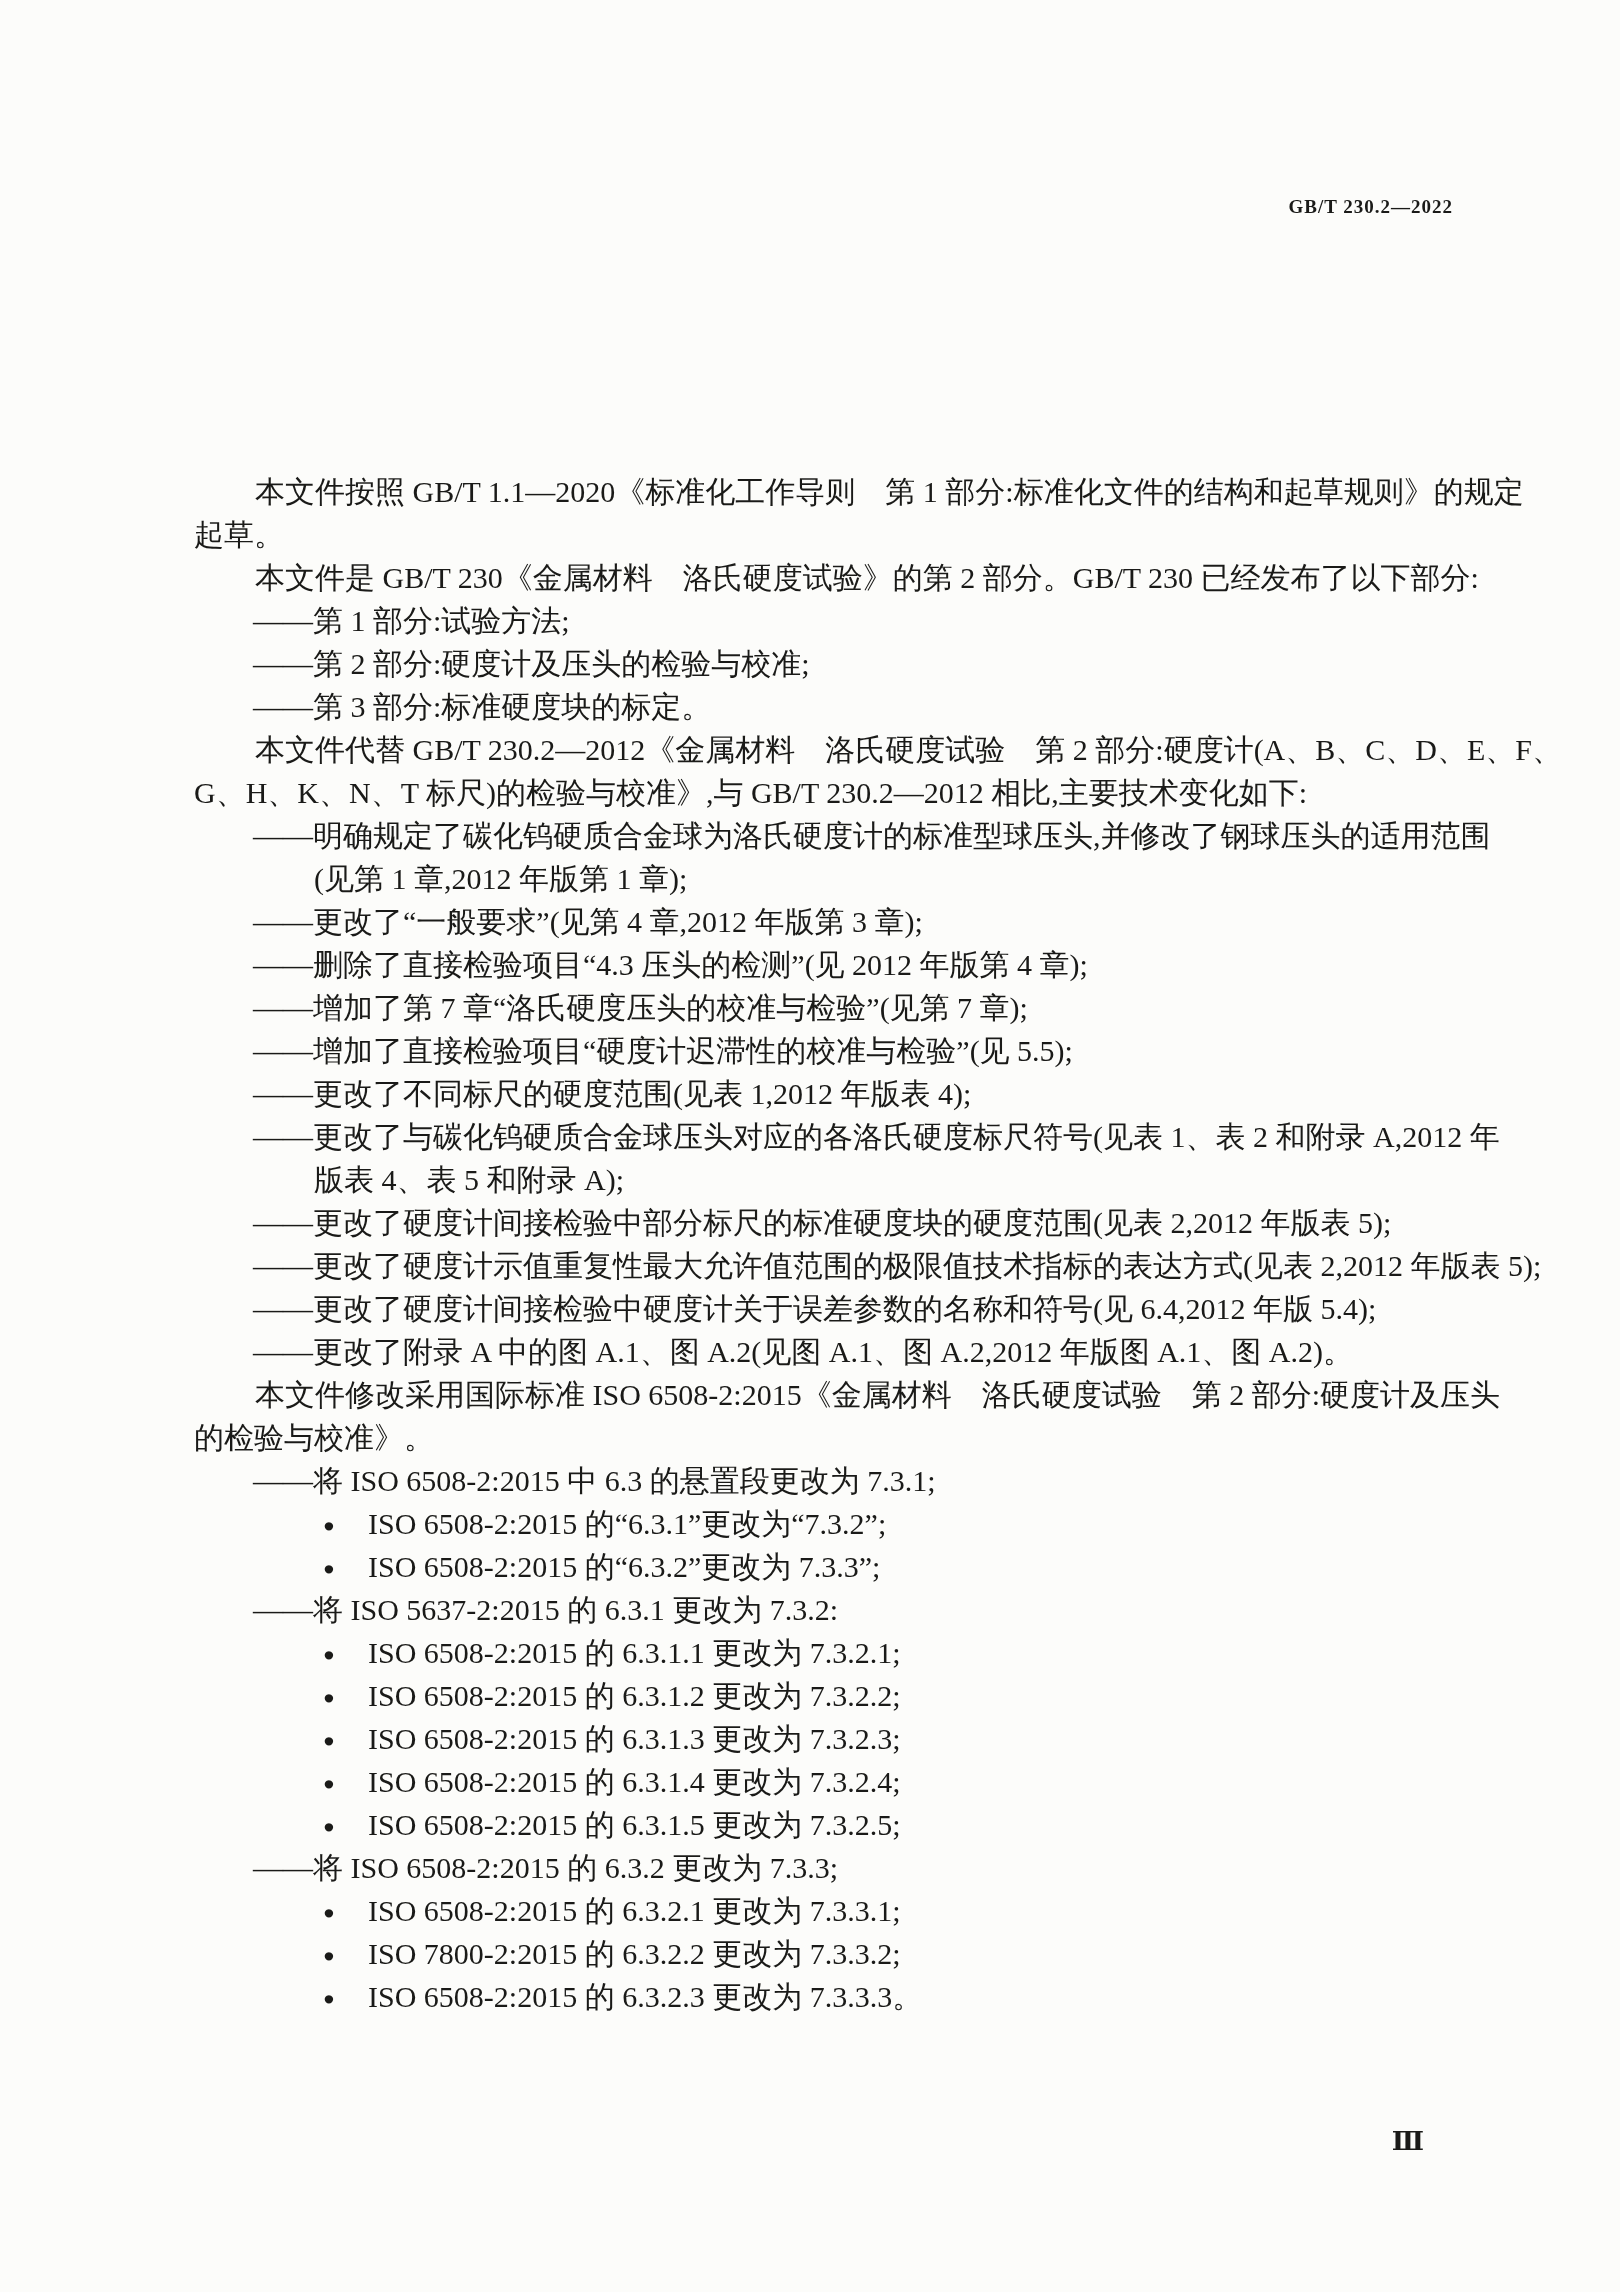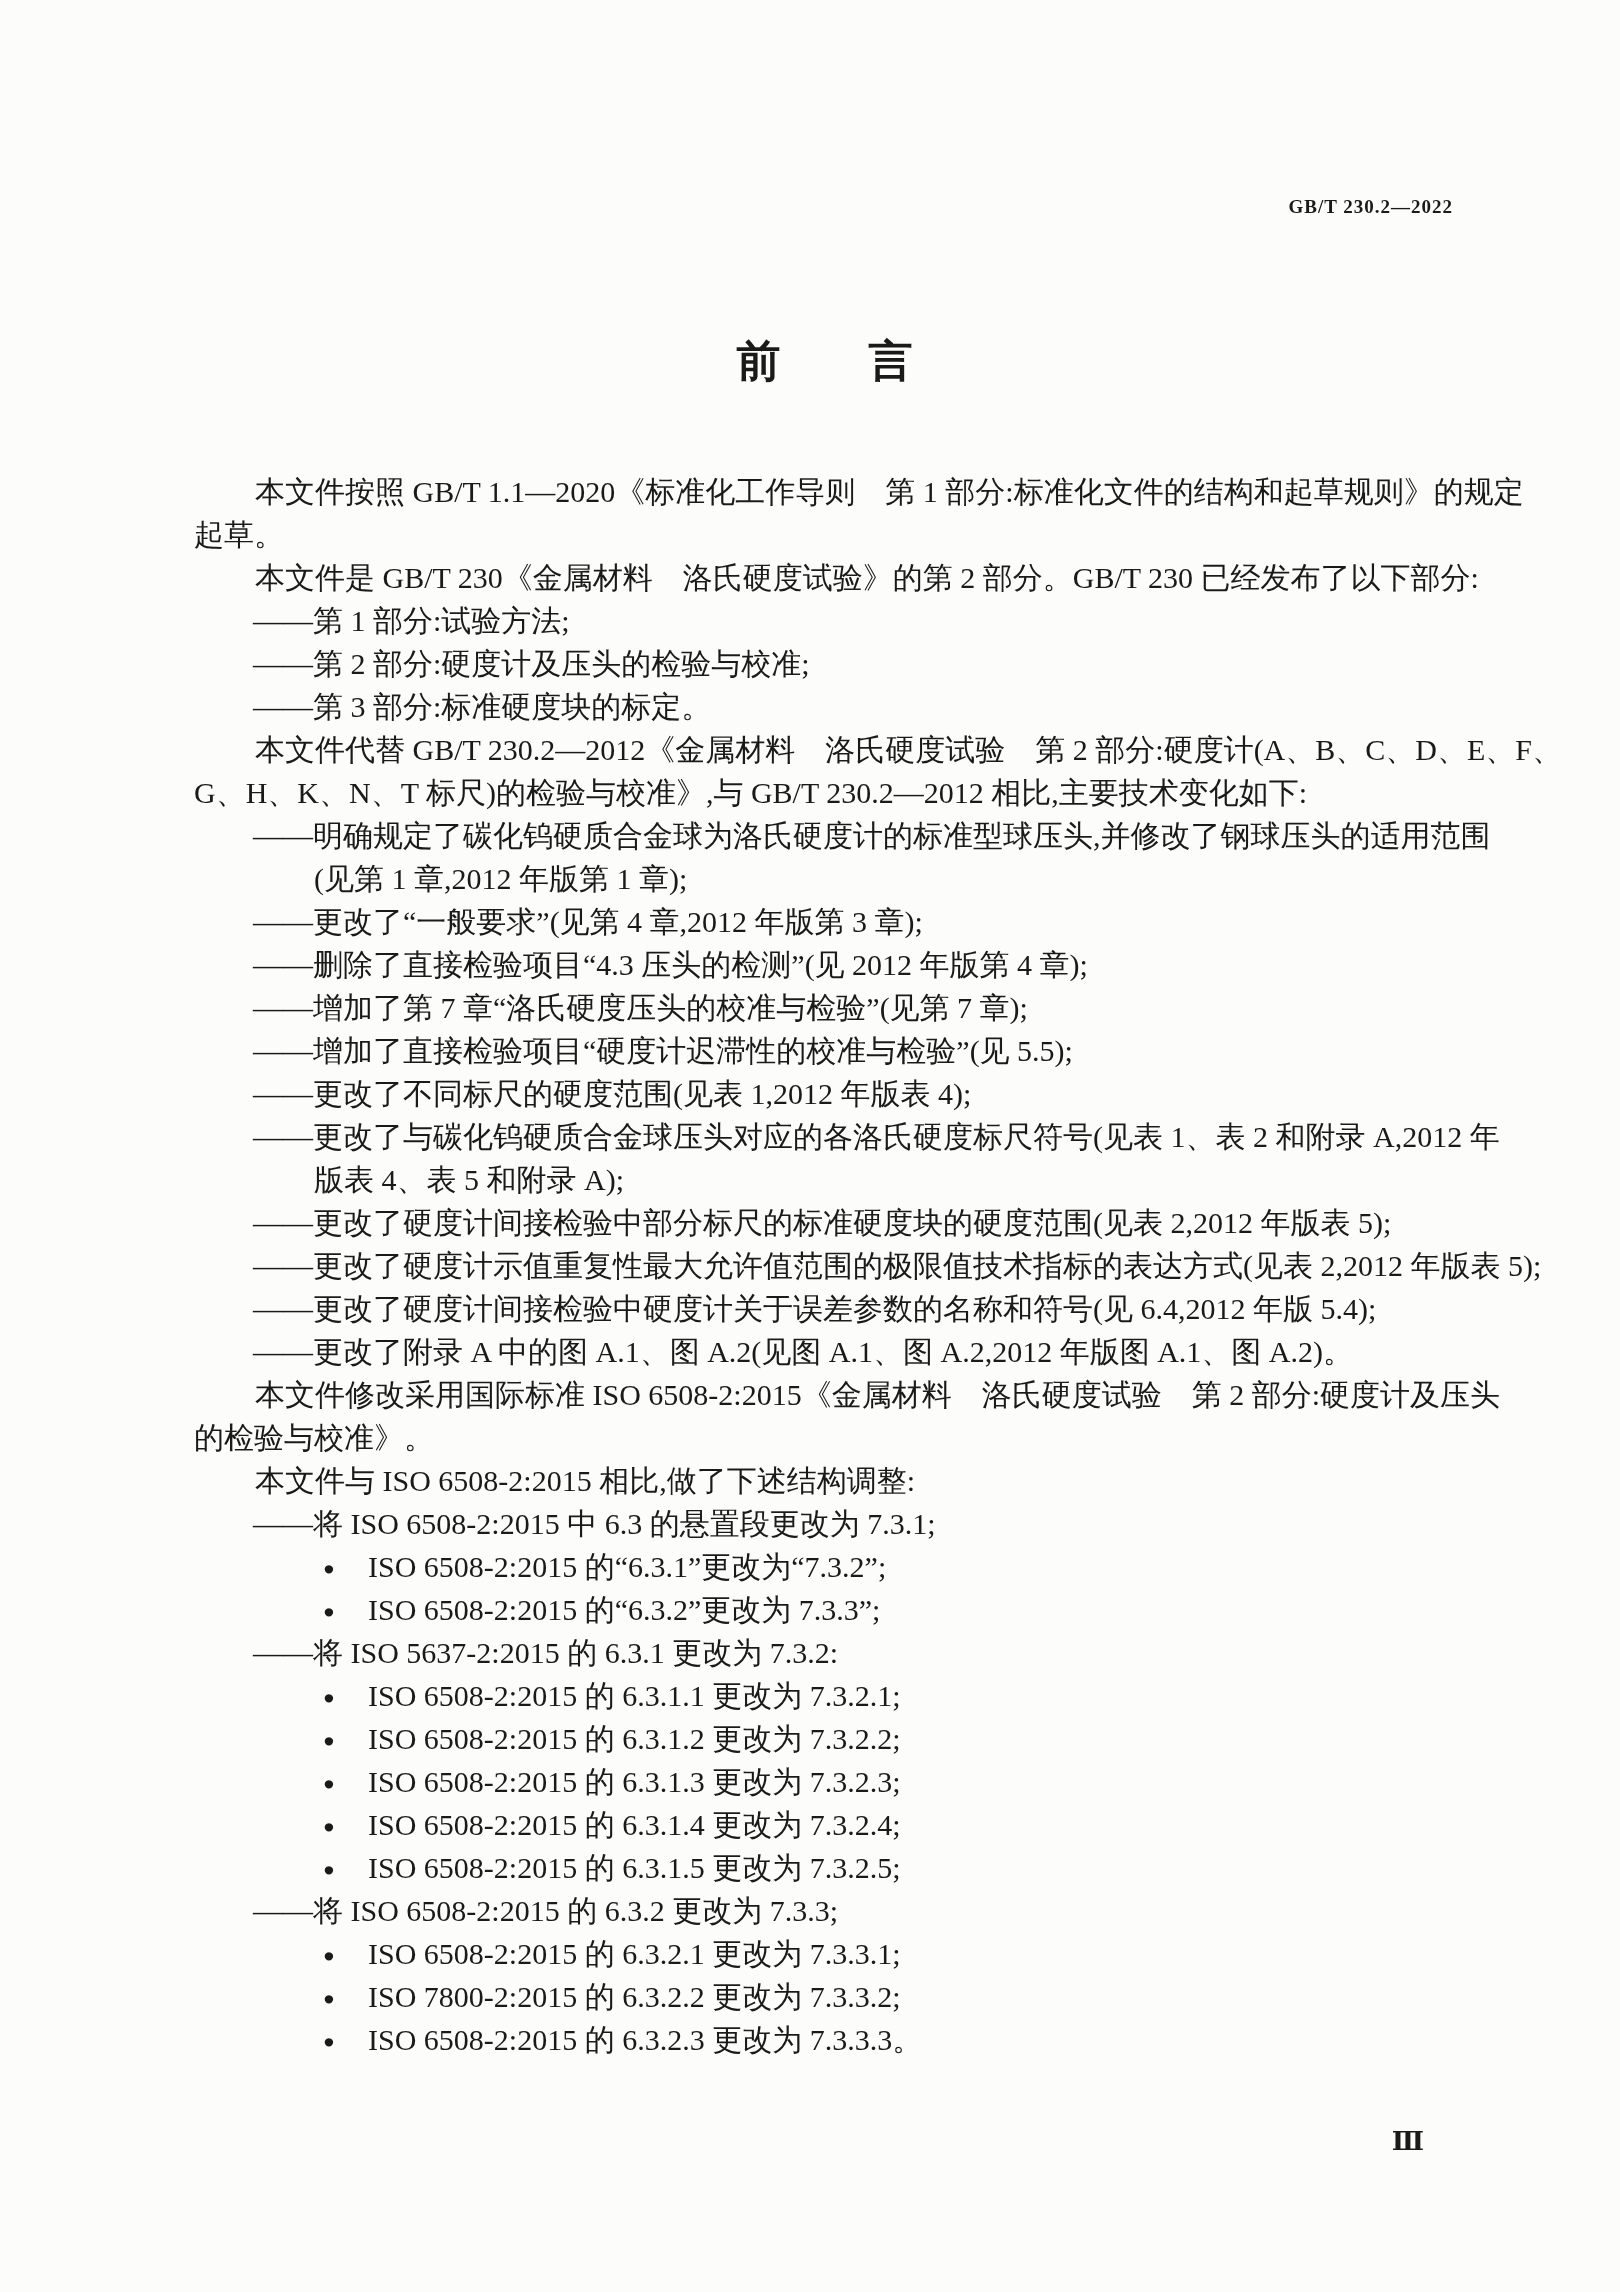--- a/index.html
+++ b/index.html
@@ -63,23 +63,20 @@
     font-weight: bold;
   }
 </style>
 </head>
 <body>
 
 <div class="page">
 
   <div class="header">GB/T 230.2—2022</div>
 
-  <div class="title">
-    <span class="title-char-first">前</span><span>言</span>
-  </div>
 
   <div class="body-text" id="body-lines">
       <div class="line l-para">本文件按照 GB/T 1.1—2020《标准化工作导则　第 1 部分:标准化文件的结构和起草规则》的规定</div>
       <div class="line l-cont">起草。</div>
       <div class="line l-para">本文件是 GB/T 230《金属材料　洛氏硬度试验》的第 2 部分。GB/T 230 已经发布了以下部分:</div>
       <div class="line l-dash">——第 1 部分:试验方法;</div>
       <div class="line l-dash">——第 2 部分:硬度计及压头的检验与校准;</div>
       <div class="line l-dash">——第 3 部分:标准硬度块的标定。</div>
       <div class="line l-para">本文件代替 GB/T 230.2—2012《金属材料　洛氏硬度试验　第 2 部分:硬度计(A、B、C、D、E、F、</div>
       <div class="line l-cont">G、H、K、N、T 标尺)的检验与校准》,与 GB/T 230.2—2012 相比,主要技术变化如下:</div>
@@ -91,21 +88,20 @@
       <div class="line l-dash">——增加了直接检验项目“硬度计迟滞性的校准与检验”(见 5.5);</div>
       <div class="line l-dash">——更改了不同标尺的硬度范围(见表 1,2012 年版表 4);</div>
       <div class="line l-dash">——更改了与碳化钨硬质合金球压头对应的各洛氏硬度标尺符号(见表 1、表 2 和附录 A,2012 年</div>
       <div class="line l-dashcont">版表 4、表 5 和附录 A);</div>
       <div class="line l-dash">——更改了硬度计间接检验中部分标尺的标准硬度块的硬度范围(见表 2,2012 年版表 5);</div>
       <div class="line l-dash">——更改了硬度计示值重复性最大允许值范围的极限值技术指标的表达方式(见表 2,2012 年版表 5);</div>
       <div class="line l-dash">——更改了硬度计间接检验中硬度计关于误差参数的名称和符号(见 6.4,2012 年版 5.4);</div>
       <div class="line l-dash">——更改了附录 A 中的图 A.1、图 A.2(见图 A.1、图 A.2,2012 年版图 A.1、图 A.2)。</div>
       <div class="line l-para">本文件修改采用国际标准 ISO 6508-2:2015《金属材料　洛氏硬度试验　第 2 部分:硬度计及压头</div>
       <div class="line l-cont">的检验与校准》。</div>
-      <div class="line l-para">本文件与 ISO 6508-2:2015 相比,做了下述结构调整:</div>
       <div class="line l-dash">——将 ISO 6508-2:2015 中 6.3 的悬置段更改为 7.3.1;</div>
       <div class="line l-bullet"><span class="bullet">●</span><span>ISO 6508-2:2015 的“6.3.1”更改为“7.3.2”;</span></div>
       <div class="line l-bullet"><span class="bullet">●</span><span>ISO 6508-2:2015 的“6.3.2”更改为 7.3.3”;</span></div>
       <div class="line l-dash">——将 ISO 5637-2:2015 的 6.3.1 更改为 7.3.2:</div>
       <div class="line l-bullet"><span class="bullet">●</span><span>ISO 6508-2:2015 的 6.3.1.1 更改为 7.3.2.1;</span></div>
       <div class="line l-bullet"><span class="bullet">●</span><span>ISO 6508-2:2015 的 6.3.1.2 更改为 7.3.2.2;</span></div>
       <div class="line l-bullet"><span class="bullet">●</span><span>ISO 6508-2:2015 的 6.3.1.3 更改为 7.3.2.3;</span></div>
       <div class="line l-bullet"><span class="bullet">●</span><span>ISO 6508-2:2015 的 6.3.1.4 更改为 7.3.2.4;</span></div>
       <div class="line l-bullet"><span class="bullet">●</span><span>ISO 6508-2:2015 的 6.3.1.5 更改为 7.3.2.5;</span></div>
       <div class="line l-dash">——将 ISO 6508-2:2015 的 6.3.2 更改为 7.3.3;</div>

